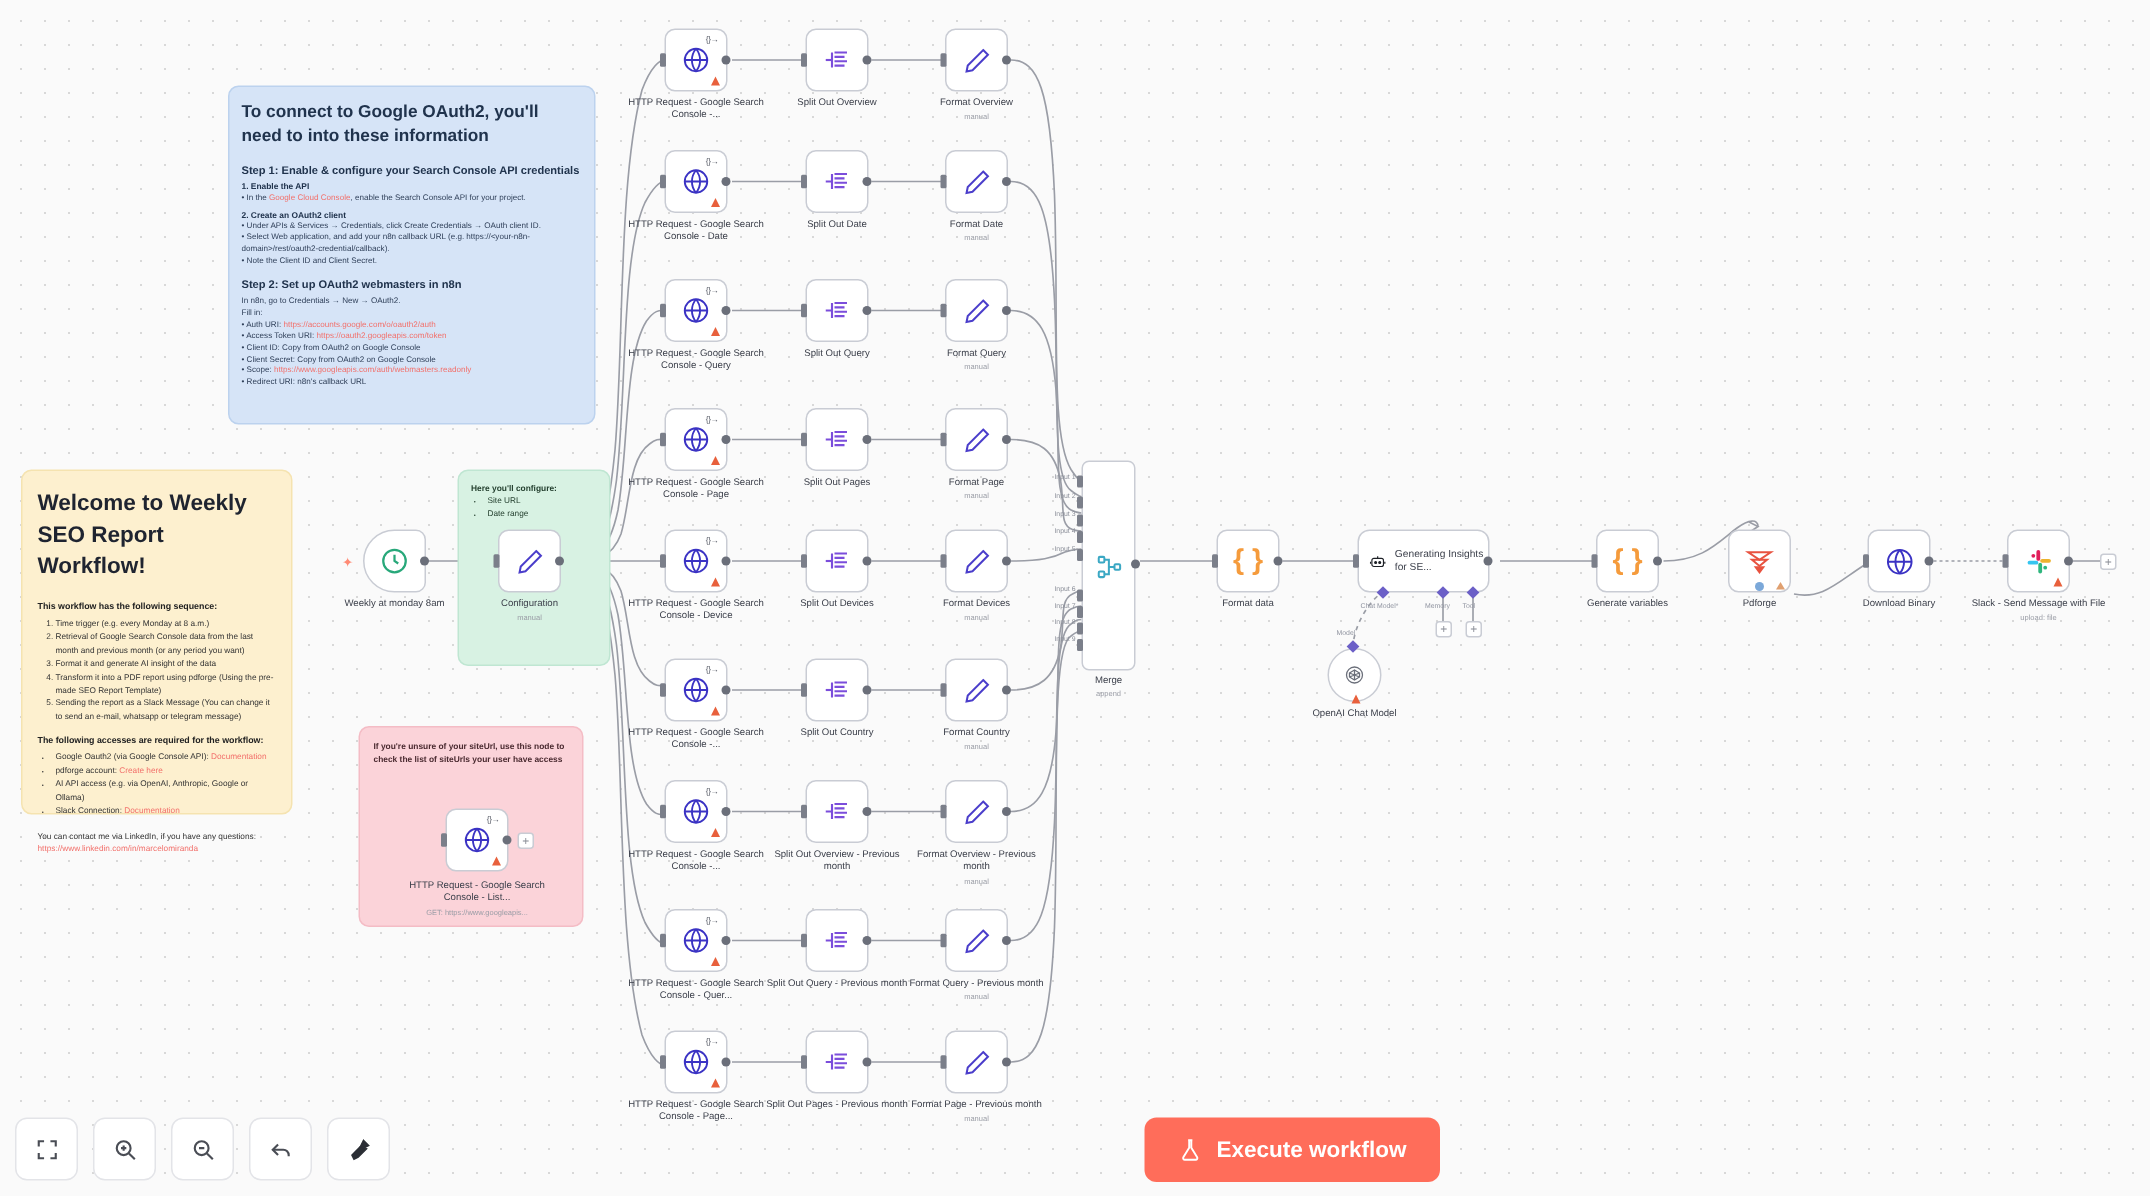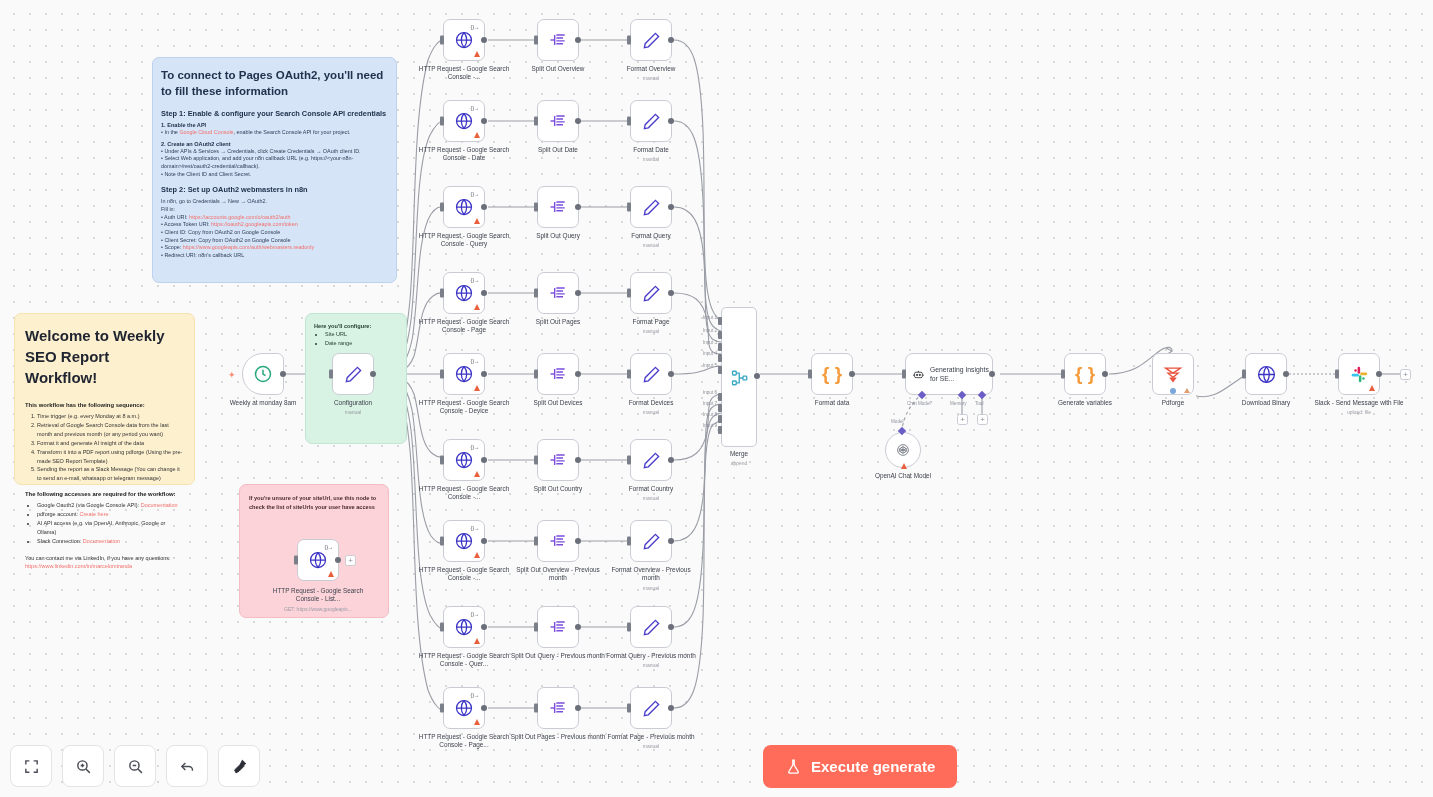--- a/index.html
+++ b/index.html
@@ -168,40 +168,40 @@
 
     <path class="e" d="M339,560 L348,560"></path>
 
     <path class="e" d="M902,432 C902,420 910,404 920,396" stroke-dasharray="3 3"></path>
 
     <path class="e" d="M962,396 L962,414"></path>
     <path class="e" d="M982,396 L982,414"></path>
   </svg>
 
   <div class="sticky blue" style="left:152px; top:57px; width:245px; height:226px;">
-    <div class="st-h1">To connect to Pages OAuth2, you'll need to fill these information</div>
+    <div class="st-h1">To connect to Google OAuth2, you'll need to into these information</div>
     <div class="st-h2">Step 1: Enable &amp; configure your Search Console API credentials</div>
     <div class="st-h3">1. Enable the API</div>
     <div class="st-p tight">• In the <span class="lnk">Google Cloud Console</span>, enable the Search Console API for your project.</div>
     <div class="st-h3">2. Create an OAuth2 client</div>
     <div class="st-p tight">• Under APIs &amp; Services → Credentials, click Create Credentials → OAuth client ID.</div>
     <div class="st-p tight">• Select Web application, and add your n8n callback URL (e.g. https://&lt;your-n8n-domain&gt;/rest/oauth2-credential/callback).</div>
     <div class="st-p tight">• Note the Client ID and Client Secret.</div>
     <div class="st-h2">Step 2: Set up OAuth2 webmasters in n8n</div>
     <div class="st-p tight">In n8n, go to Credentials → New → OAuth2.</div>
     <div class="st-p tight">Fill in:</div>
     <div class="st-p tight"><span>• Auth URI: </span><span class="lnk">https://accounts.google.com/o/oauth2/auth</span></div>
     <div class="st-p tight"><span>• Access Token URI: </span><span class="lnk">https://oauth2.googleapis.com/token</span></div>
     <div class="st-p tight">• Client ID: Copy from OAuth2 on Google Console</div>
     <div class="st-p tight">• Client Secret: Copy from OAuth2 on Google Console</div>
     <div class="st-p tight"><span>• Scope: </span><span class="lnk">https://www.googleapis.com/auth/webmasters.readonly</span></div>
     <div class="st-p tight">• Redirect URI: n8n's callback URL</div>
   </div>
 
-  <div class="sticky yellow" style="left:14px; top:313px; width:181px; height:172px; padding:11px 10px;">
+  <div class="sticky yellow" style="left:14px; top:313px; width:181px; height:230px; padding:11px 10px;">
     <div class="st-h1">Welcome to Weekly SEO Report Workflow!</div>
     <div class="st-h3">This workflow has the following sequence:</div>
     <ol>
       <li>Time trigger (e.g. every Monday at 8 a.m.)</li>
       <li>Retrieval of Google Search Console data from the last month and previous month (or any period you want)</li>
       <li>Format it and generate AI insight of the data</li>
       <li>Transform it into a PDF report using pdforge (Using the pre-made SEO Report Template)</li>
       <li>Sending the report as a Slack Message (You can change it to send an e-mail, whatsapp or telegram message)</li>
     </ol>
     <div class="st-h3">The following accesses are required for the workflow:</div>
@@ -751,16 +751,16 @@
         <path d="M16 3l5 5-6 3-2-2z"></path>
           <path d="M13 9l-8 8 2 4 4-2 8-8z"></path>
       </svg>
     </div>
   </div>
 
   <button id="exec">
     <svg width="17" height="17" viewBox="0 0 24 24" fill="none" stroke="#fff" stroke-width="1.8">
       <path d="M10 3h4M11 3v7L5.5 19a1.6 1.6 0 001.4 2.4h10.2A1.6 1.6 0 0018.5 19L13 10V3"></path>
     </svg>
-    <span>Execute generate</span>
+    <span>Execute workflow</span>
   </button>
 
 </div>
 
 </body></html>

